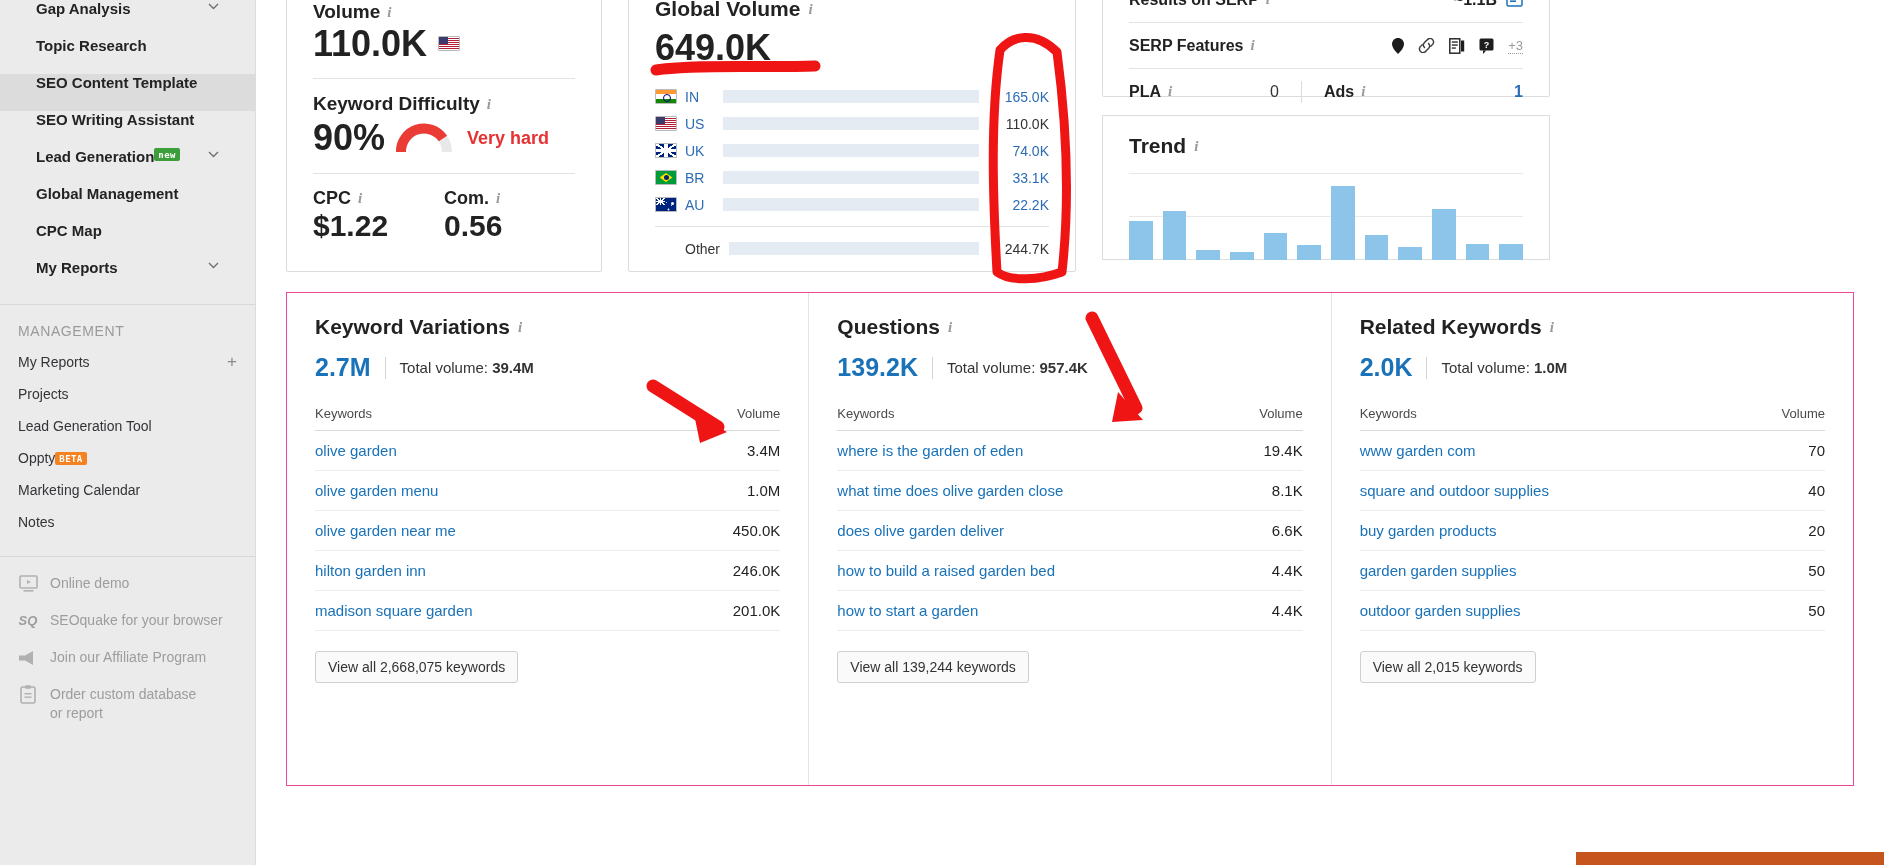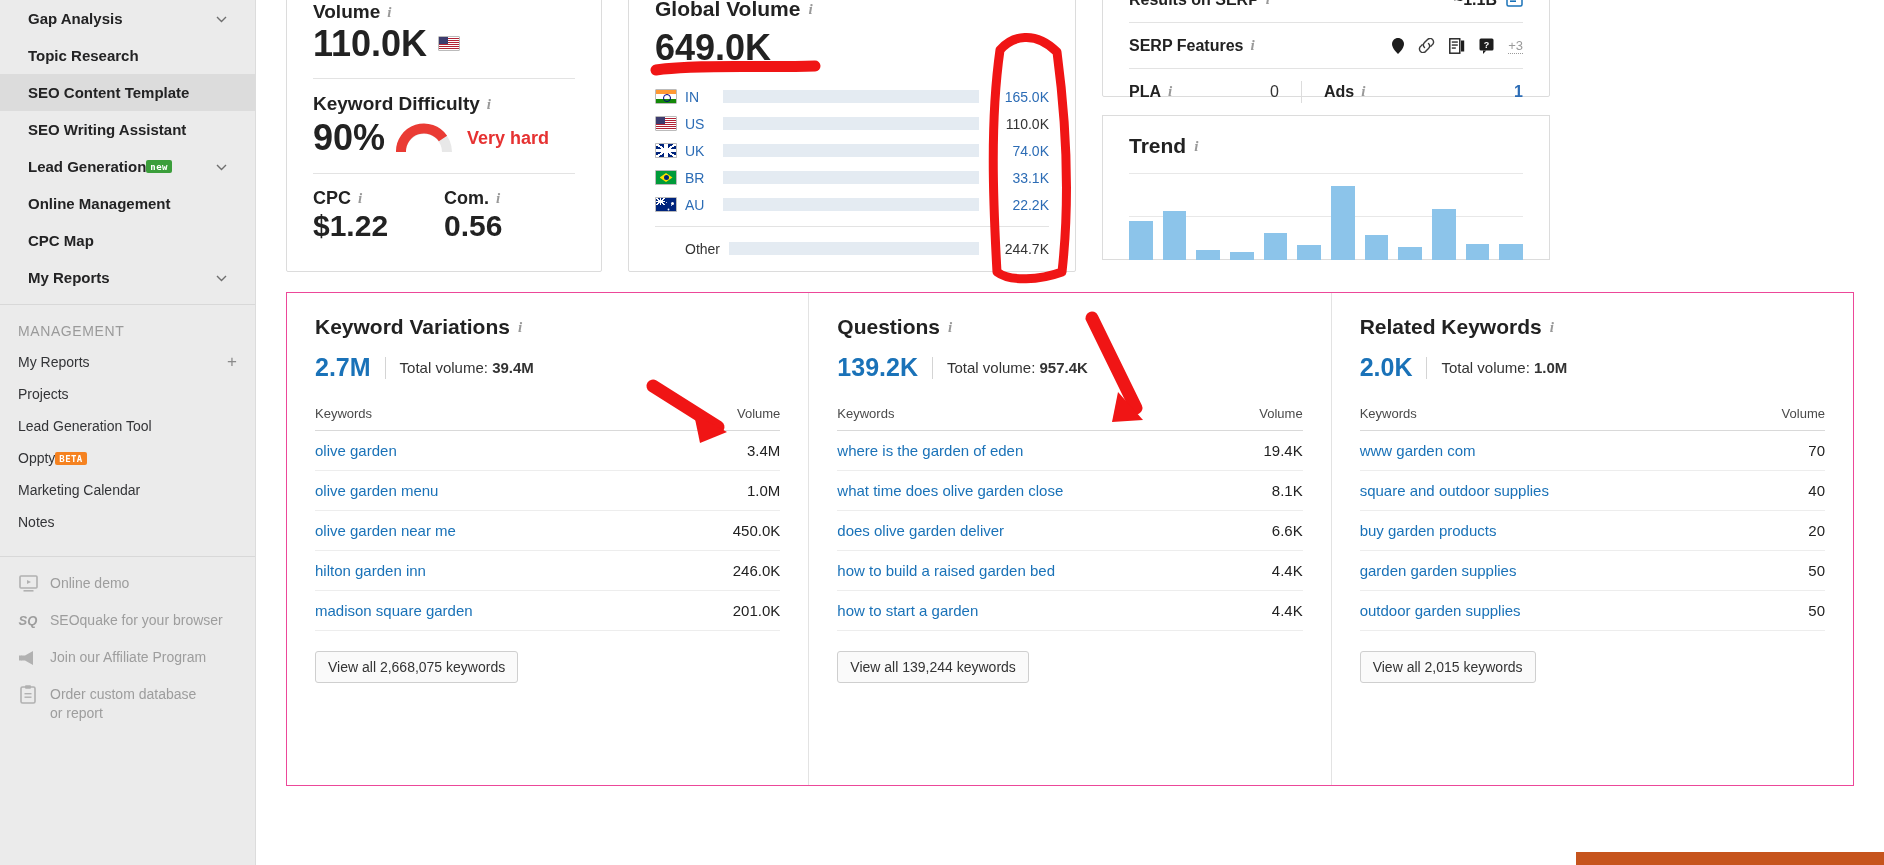--- a/index.html
+++ b/index.html
@@ -14,22 +14,22 @@
 
   
   .sidebar {
     width: 256px; height: 865px; flex: 0 0 256px;
     background: #ebebeb;
     border-right: 1px solid #dcdcdc;
     position: relative;
     overflow: hidden;
   }
   .nav-item {
-    display: flex; align-items: center;
-    height: 37px; padding: 0 28px;
+    display: flex; align-items: flex-start;
+    height: 37px; padding: 0 36px;
     font-size: 15px; color: #232324;
     font-weight: 600;
     cursor: pointer;
     position: relative;
   }
   .nav-item .chev {
     margin-left: auto; color: #6f6f6f; font-size: 11px;
     display: inline-block;
   }
   .nav-item.active { background: #dcdcdc; }
@@ -252,21 +252,21 @@
       <span>Lead Generation</span>
       <span class="badge-new">new</span>
       <span class="chev">
         <svg width="11" height="7" viewBox="0 0 11 7">
             <path d="M1 1l4.5 4.5L10 1" stroke="#6f6f6f" stroke-width="1.4" fill="none"></path>
           </svg>
       </span>
     </div>
 
     <div class="nav-item">
-      <span>Online Management</span>
+      <span>Global Management</span>
     </div>
 
     <div class="nav-item">
       <span>CPC Map</span>
     </div>
 
     <div class="nav-item">
       <span>My Reports</span>
       <span class="chev">
         <svg width="11" height="7" viewBox="0 0 11 7">

